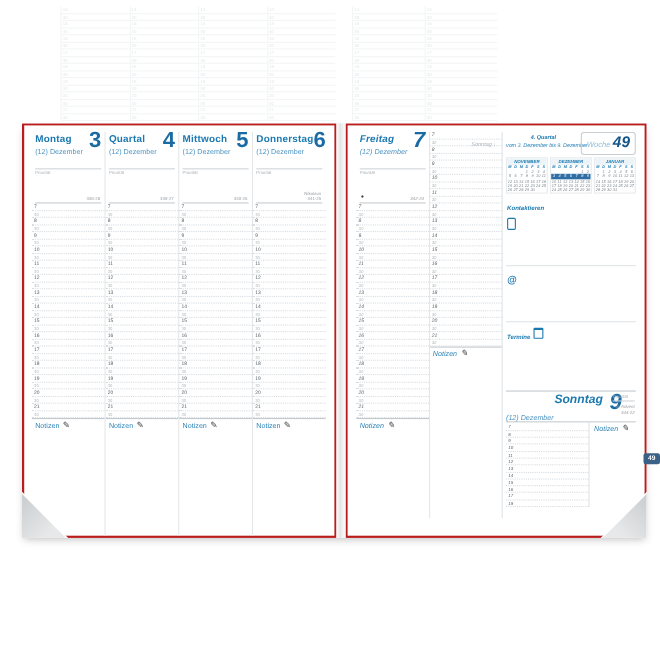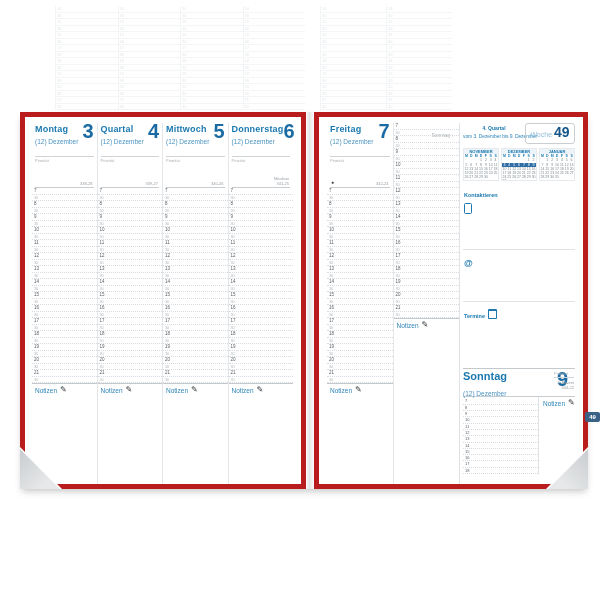--- a/index.html
+++ b/index.html
@@ -11,26 +11,26 @@
   .strip-left{left:55px;width:250px;}
   .strip-right{left:320px;width:132px;}
   .strip-col{flex:1;position:relative;border-left:1px solid #f2f4f5;}
   .strip-col:first-child{border-left:1px solid #f2f4f5;}
   .srow-g{height:6.5px;box-sizing:border-box;border-bottom:1px solid #f3f5f6;position:relative;}
   .gnum{position:absolute;left:1px;top:0;font-size:4px;line-height:5px;color:#e2e6e8;}
 
   
   .spread{position:absolute;left:20px;top:112px;width:568px;height:377px;display:flex;
           box-shadow:0 4px 7px -2px rgba(120,120,120,.45);}
-  .page{background:#fff;position:relative;box-sizing:border-box;border:5px solid #b91c1c;}
+  .page{background:#fff;position:relative;box-sizing:border-box;border:2px solid #b91c1c;}
   .page-left{width:286px;padding:6px 8px 0 7px;
              clip-path:polygon(0 0,100% 0,100% 100%,42px 100%,0 calc(100% - 42px));}
   .gap{width:8px;background:linear-gradient(90deg,#fcfcfc,#e2e3e4 45%,#ececed 55%,#fbfbfb);}
-  .page-right{width:274px;padding:6px 8px 0 8px;display:flex;
-              clip-path:polygon(0 0,100% 0,100% calc(100% - 42px),calc(100% - 42px) 100%,0 100%);}
+  .page-right{width:274px;padding:6px 8px 16px 8px;display:flex;
+              clip-path:polygon(0 0,100% 0,100% calc(100% - 42px),calc(100% - 42px) 100%,0 100%);font-style:italic;}
   .daycols{display:flex;height:100%;flex:1;}
   #left-days{width:100%;}
   #right-days{width:132px;flex:none;}
 
   
   .daycol{flex:1;box-sizing:border-box;border-left:1px solid #e4e7e9;position:relative;min-width:0;}
   .daycol:first-child{border-left:none;}
   .day-head{box-sizing:border-box;padding:1px 3px 0 3px;position:relative;}
   .dh-row{display:flex;justify-content:space-between;align-items:flex-start;height:12px;}
   .day-name{font-weight:bold;font-size:9px;color:#1b79b0;letter-spacing:.2px;white-space:nowrap;}
@@ -79,21 +79,21 @@
   .sec-email{height:56px;}
   .sec-termine{height:70px;border-bottom:none;}
   .sb-label{font-size:5.5px;font-weight:bold;color:#1b79b0;}
   .phone-icon{display:block;width:6px;height:9px;border:1px solid #1b79b0;border-radius:1.5px;margin-top:2px;}
   .at{font-size:9px;font-weight:bold;color:#1b79b0;line-height:9px;}
   .cal-icon{display:inline-block;width:7px;height:7px;border:1px solid #1b79b0;border-top-width:2px;border-radius:1px;margin-left:3px;vertical-align:middle;}
 
   
   .sunday{flex:1;border-top:1px solid #c4c9cd;display:flex;flex-direction:column;box-sizing:border-box;}
   .sun-head{position:relative;height:27px;border-bottom:1px solid #c7ccd0;}
-  .sun-name{font-size:11px;font-weight:bold;color:#1b79b0;display:block;line-height:11px;margin-top:2px;}
+  .sun-name{font-size:11px;font-weight:bold;color:#1b79b0;display:block;line-height:11px;margin-top:2px;margin-left:44px;}
   .sun-month{font-size:6.5px;color:#4d94c2;}
   .sun-num{position:absolute;left:94px;top:1px;font-size:20px;font-weight:bold;color:#1a6ba3;line-height:18px;}
   .sun-prio{position:absolute;right:1px;top:2px;width:20px;border-bottom:1px solid #cfd4d8;height:6px;
             font-size:4px;color:#abb1b5;}
   .sun-meta{position:absolute;right:1px;top:11px;text-align:right;font-size:4px;line-height:5px;color:#9aa0a5;white-space:nowrap;}
   .sun-body{flex:1;display:flex;min-height:0;}
   .sun-hours{width:76px;border-right:1px solid #dfe3e6;box-sizing:border-box;padding-top:1px;}
   .srow{height:6.3px;box-sizing:border-box;border-bottom:1px dotted #d8dce0;position:relative;}
   .srow .hnum{font-size:4px;top:1px;}
   .sun-notes{flex:1;padding:2px 0 0 4px;}

